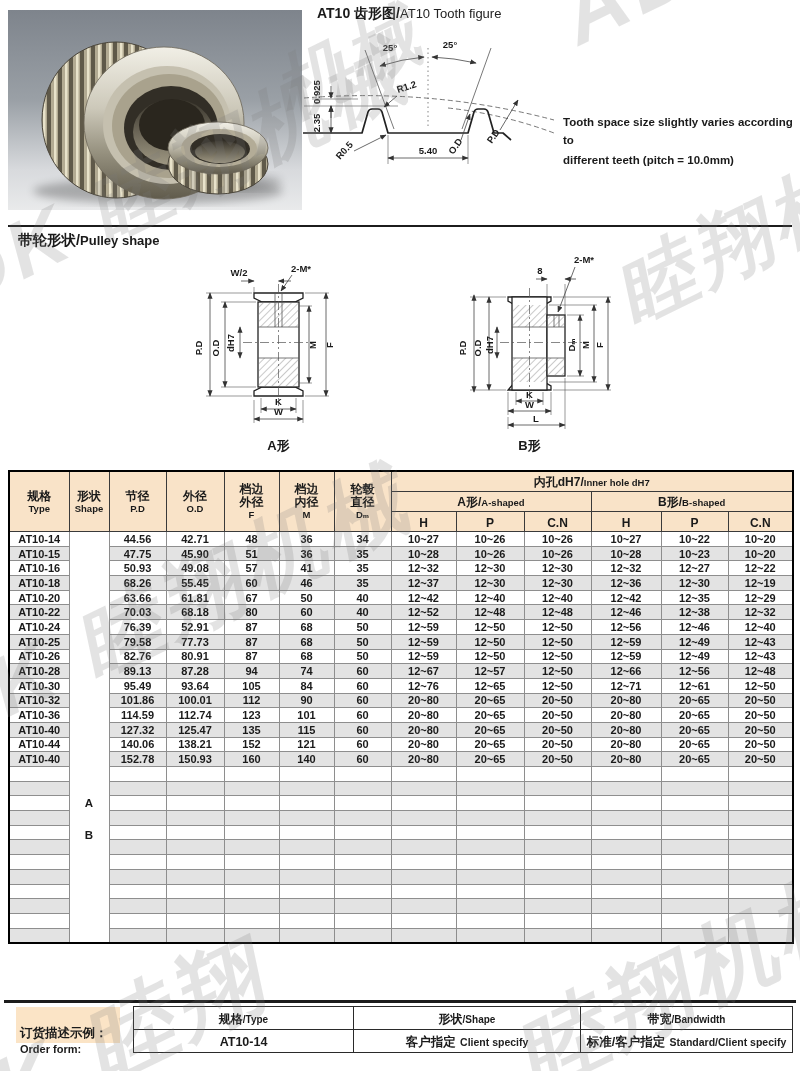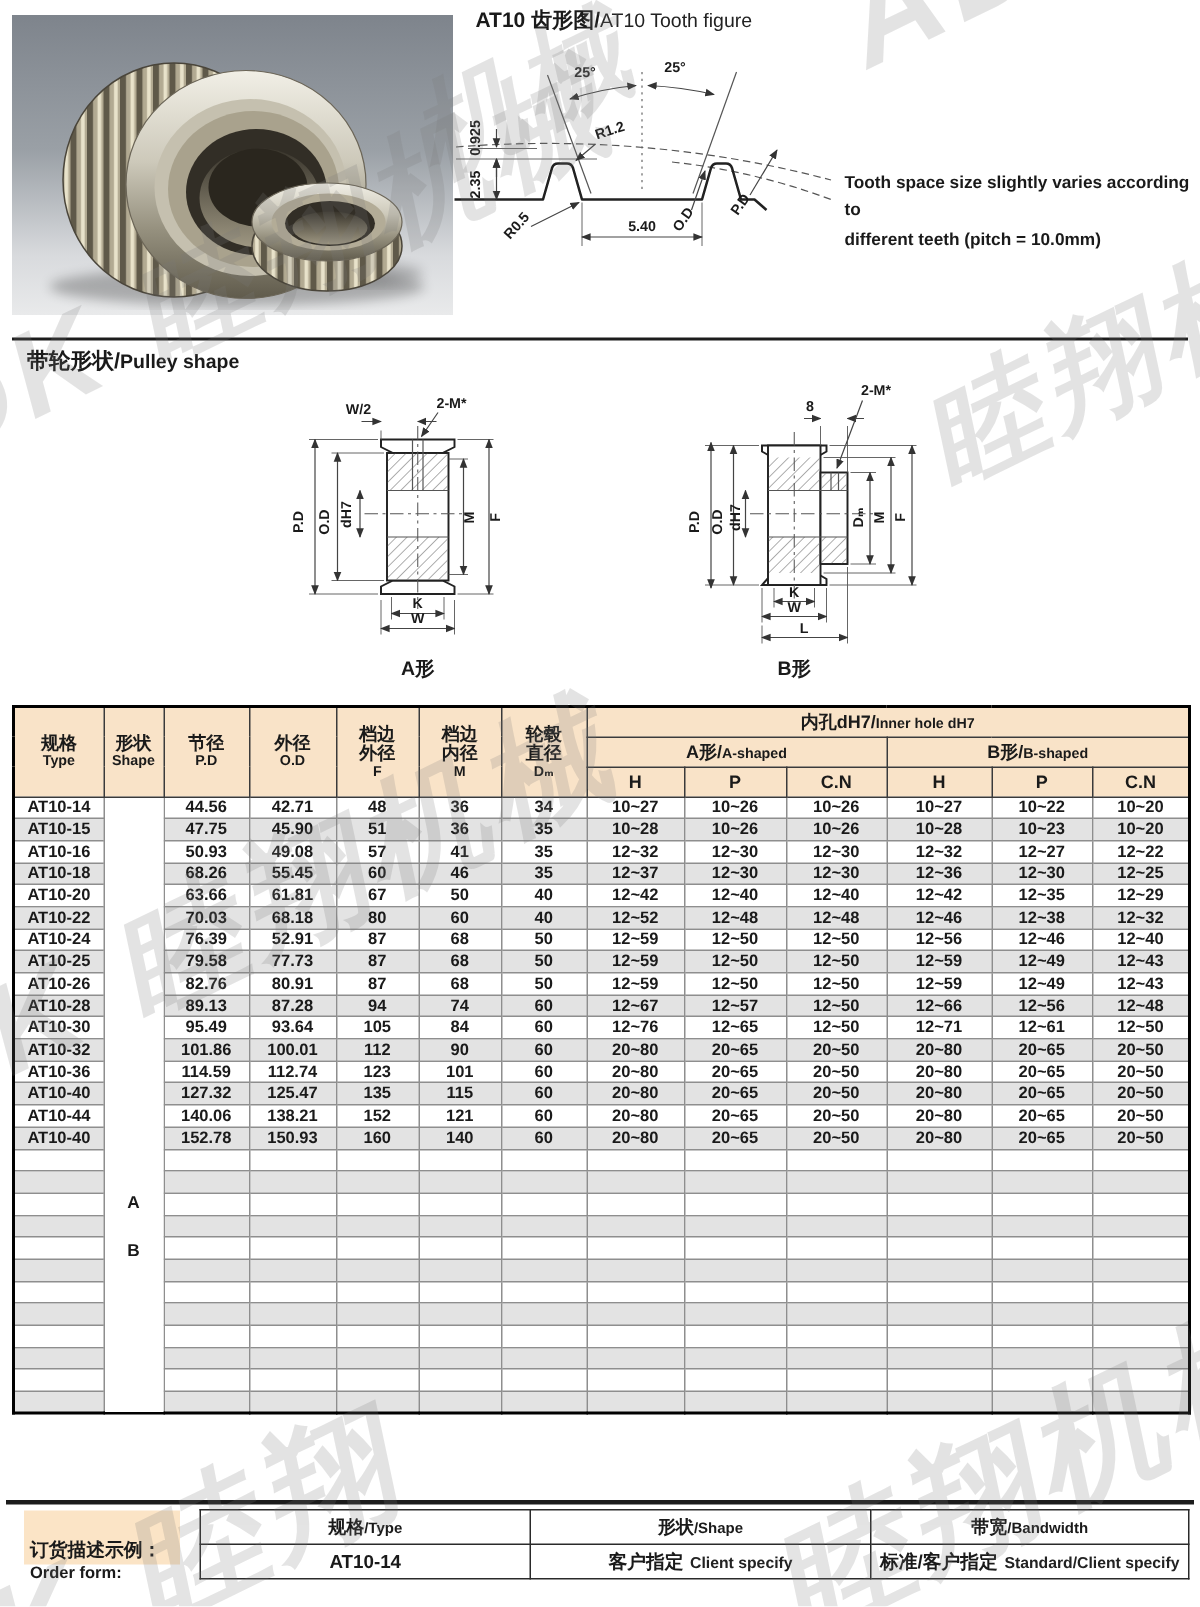--- a/index.html
+++ b/index.html
@@ -433,21 +433,21 @@
           <td>68.26</td>
           <td>55.45</td>
           <td>60</td>
           <td>46</td>
           <td>35</td>
           <td>12~37</td>
           <td>12~30</td>
           <td>12~30</td>
           <td>12~36</td>
           <td>12~30</td>
-          <td>12~25</td>
+          <td>12~19</td>
         </tr>
         <tr class="odd">
           <td>AT10-20</td>
           <td>63.66</td>
           <td>61.81</td>
           <td>67</td>
           <td>50</td>
           <td>40</td>
           <td>12~42</td>
           <td>12~40</td>

